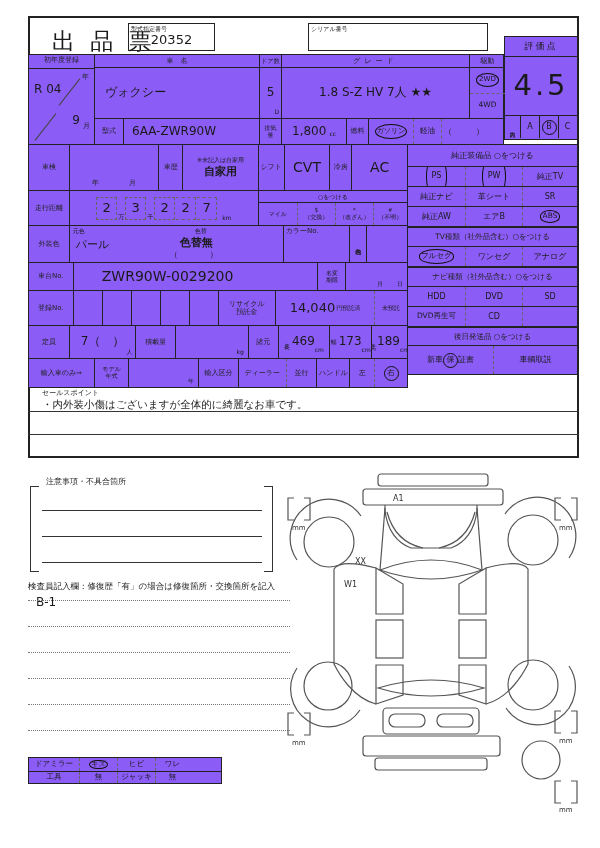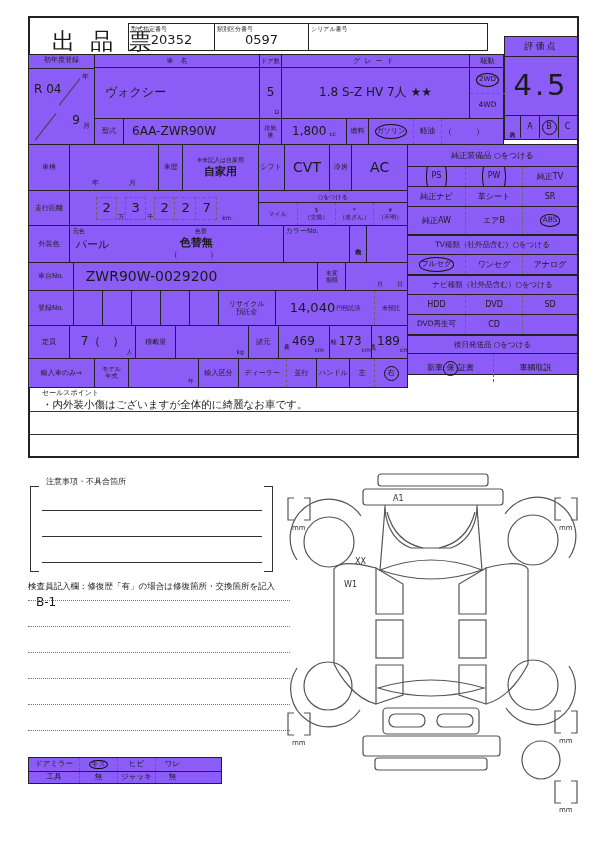--- a/index.html
+++ b/index.html
@@ -36,24 +36,20 @@
 <div class="sheet">
 
   <div class="abs" style="left:28px;top:16px;width:551px;height:442px;border:2px solid #222"></div>
 
   <div class="abs" style="left:52px;top:26px;font-size:23px;font-weight:normal;letter-spacing:4px">出 品 票</div>
 
   <div class="abs" style="left:128px;top:23px;width:87px;height:28px;border:1.2px solid #222">
     <span class="corner-lbl">型式指定番号</span>
     <div class="abs" style="left:0;right:0;top:8px;text-align:center;font-size:13px">20352</div>
   </div>
-  <div class="abs" style="left:214px;top:23px;width:95px;height:28px;border:1.2px solid #222">
-    <span class="corner-lbl">類別区分番号</span>
-    <div class="abs" style="left:0;right:0;top:8px;text-align:center;font-size:13px">0597</div>
-  </div>
   <div class="abs" style="left:308px;top:23px;width:180px;height:28px;border:1.2px solid #222">
     <span class="corner-lbl">シリアル番号</span>
     <div class="abs" style="left:0;right:0;top:8px;text-align:center;font-size:13px"></div>
   </div>
 
   <div class="abs tbl" style="left:504px;top:36px;width:74px;height:104px">
     <div class="r first" style="height:19px">
       <div class="c first" style="flex:1;font-size:9px;letter-spacing:2px">評価点</div>
     </div>
     <div class="r" style="height:59px">
@@ -177,21 +173,21 @@
       </div>
       <div class="c" style="width:67px">
         <span class="corner-lbl" style="font-size:7px">カラーNo.</span>
       </div>
       <div class="c vtx tiny" style="width:17px">内装色</div>
       <div class="c" style="width:41px"></div>
     </div>
 
     <div class="r" style="height:28px">
       <div class="c first lbl" style="width:44px">車台No.</div>
-      <div class="c" style="width:246px;font-size:14px;justify-content:flex-start;padding-left:12px">ZWR90W-0029200</div>
+      <div class="c" style="width:246px;font-size:14px;justify-content:flex-start;padding-left:28px">ZWR90W-0029200</div>
       <div class="c tiny pre" style="width:28px">名変
 期限</div>
       <div class="c" style="width:62px;align-items:flex-end;justify-content:flex-end;padding:0 4px 2px 0;gap:14px">
         <span class="tiny">月</span>
         <span class="tiny">日</span>
       </div>
     </div>
 
     <div class="r" style="height:35px">
       <div class="c first lbl" style="width:44px">登録No.</div>
@@ -266,21 +262,21 @@
       <div class="c dl" style="width:57px">
           <span class="oval sm">PW</span>
         </div>
       <div class="c dl sm" style="width:55px">純正TV</div>
     </div>
     <div class="r" style="height:20px">
       <div class="c first sm" style="width:57px">純正ナビ</div>
       <div class="c dl sm" style="width:57px">革シート</div>
       <div class="c dl sm" style="width:55px">SR</div>
     </div>
-    <div class="r" style="height:28px">
+    <div class="r" style="height:20px">
       <div class="c first sm" style="width:57px">純正AW</div>
       <div class="c dl sm" style="width:57px">エアB</div>
       <div class="c dl" style="width:55px">
           <span class="oval" style="font-size:7.5px;padding:1px 2px">ABS</span>
         </div>
     </div>
     <div class="r lbl" style="height:20px;border-top-width:2px;align-items:center;justify-content:center;display:flex;font-size:7.5px">TV種類（社外品含む）○をつける</div>
     <div class="r" style="height:20px">
       <div class="c first" style="width:57px">
           <span class="oval" style="font-size:7.5px;padding:2px 1px">フルセグ</span>

